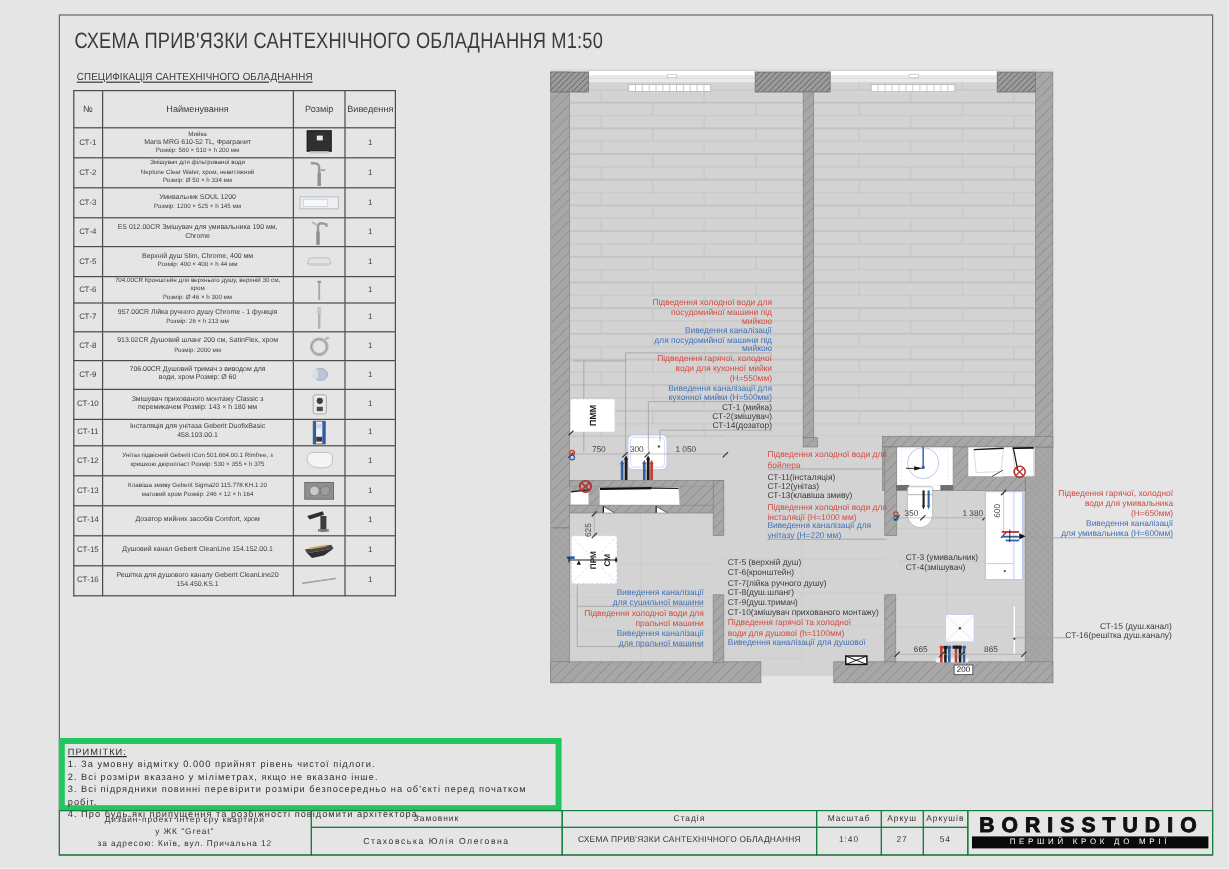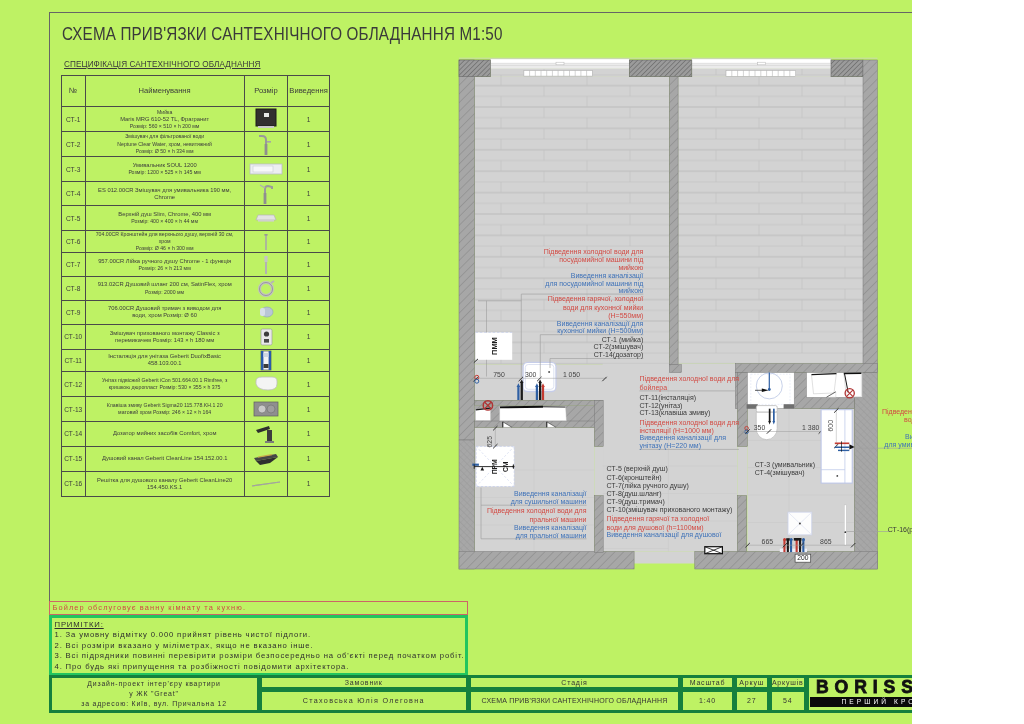--- a/index.html
+++ b/index.html
@@ -1,37 +1,37 @@
 <!DOCTYPE html>
 <html><head>
 <meta charset="utf-8">
 <style>
   html,body{margin:0;padding:0;background:#fff;}
-  #page{position:relative;width:912px;height:724px;background:#bef264;overflow:hidden;
+  #page{position:relative;width:1024px;height:724px;background:#e5e5e5;overflow:hidden;
         font-family:"Liberation Sans", sans-serif;}
   .abs{position:absolute;}
   #frame{left:48.5px;top:12px;width:962px;height:701px;border:1px solid #666;box-sizing:border-box;}
   #title{left:62px;top:22.5px;font-size:18.6px;color:#3a3a3a;letter-spacing:.2px;white-space:nowrap;transform:scaleX(.818);transform-origin:left top;}
   #spech{left:63.5px;top:59px;font-size:8.6px;transform:scaleX(.95);transform-origin:left top;color:#3a3a3a;text-decoration:underline;letter-spacing:.1px;white-space:nowrap;}
   table.spec{position:absolute;left:60.8px;top:74.8px;border-collapse:collapse;table-layout:fixed;}
   table.spec td,table.spec th{border:1px solid #4a4a4a;padding:0;margin:0;text-align:center;vertical-align:middle;
     color:#3c3c3c;font-weight:normal;overflow:hidden;}
   table.spec th{font-size:7.6px;}
   td.no{font-size:6.6px;}
   td.nm{font-size:5.8px;line-height:1.22;}
   td.nm .sm{font-size:5.2px;}
   td.q{font-size:6.6px;}
   td.sk{padding:0;}
   td.sk svg{display:block;margin:0 auto;}
   #boiler{left:48.5px;top:601.3px;width:419.2px;height:13.4px;border:1px solid #c66;box-sizing:border-box;
       color:#cc4b44;font-size:7.4px;line-height:11.8px;padding-left:3px;letter-spacing:1.1px;}
-  #notes{left:48.5px;top:614.7px;width:419.2px;height:61px;border:3px solid #22c55e;box-sizing:border-box;
+  #notes{left:48.5px;top:614.7px;width:419.2px;height:61px;border:5px solid #22c55e;box-sizing:border-box;
       color:#2e2e2e;font-size:7.7px;padding:2px 0 0 3px;line-height:10.45px;letter-spacing:0.85px;}
   #notes .u{text-decoration:underline;}
-  .tbc{position:absolute;box-sizing:border-box;border:3px solid #15803d;color:#333;
+  .tbc{position:absolute;box-sizing:border-box;border:1px solid #15803d;color:#333;
        display:flex;align-items:center;justify-content:center;text-align:center;letter-spacing:0.8px;}
   #logoTxt{font-weight:bold;color:#111;white-space:nowrap;-webkit-text-stroke:0.8px #111;}
   #logoBar{background:#0a0a0a;color:#fff;display:flex;align-items:center;justify-content:center;}
 </style>
 </head>
 <body>
 <div id="page">
 
   <div id="frame" class="abs"></div>
 
@@ -638,21 +638,20 @@
 <text x="977.6" y="438.7" fill="#3f72b8">Виведення каналізації</text>
 <text x="977.6" y="446.9" fill="#3f72b8">для умивальника (Н=600мм)</text>
 </g>
 
 <g font-size="7" text-anchor="end">
 <text x="976.5" y="523.8" fill="#3a3a3a">СТ-15 (душ.канал)</text>
 <text x="976.5" y="532" fill="#3a3a3a">СТ-16(решітка душ.каналу)</text>
 </g>
 </svg>
 
-  <div id="boiler" class="abs">Бойлер обслуговує ванну кімнату та кухню.</div>
 
   <div id="notes" class="abs"><span class="u">ПРИМІТКИ:</span><br>
 1. За умовну відмітку 0.000 прийнят рівень чистої підлоги.<br>
 2. Всі розміри вказано у міліметрах, якщо не вказано інше.<br>
 3. Всі підрядники повинні перевірити розміри безпосередньо на об'єкті перед початком робіт.<br>
 4. Про будь які припущення та розбіжності повідомити архітектора.</div>
 
   <div class="tbc" style="left:48.5px;top:675.4px;width:211px;height:37.6px;font-size:6.9px;line-height:10.4px;">Дизайн-проект інтер'єру квартири<br>у ЖК "Great"<br>за адресою: Київ, вул. Причальна 12</div>
   <div class="tbc" style="left:258.5px;top:675.4px;width:210.5px;height:14.2px;font-size:7px;">Замовник</div>
   <div class="tbc" style="left:258.5px;top:688.6px;width:210.5px;height:24.4px;font-size:7.2px;letter-spacing:1.3px;">Стаховська Юлія Олеговна</div>

